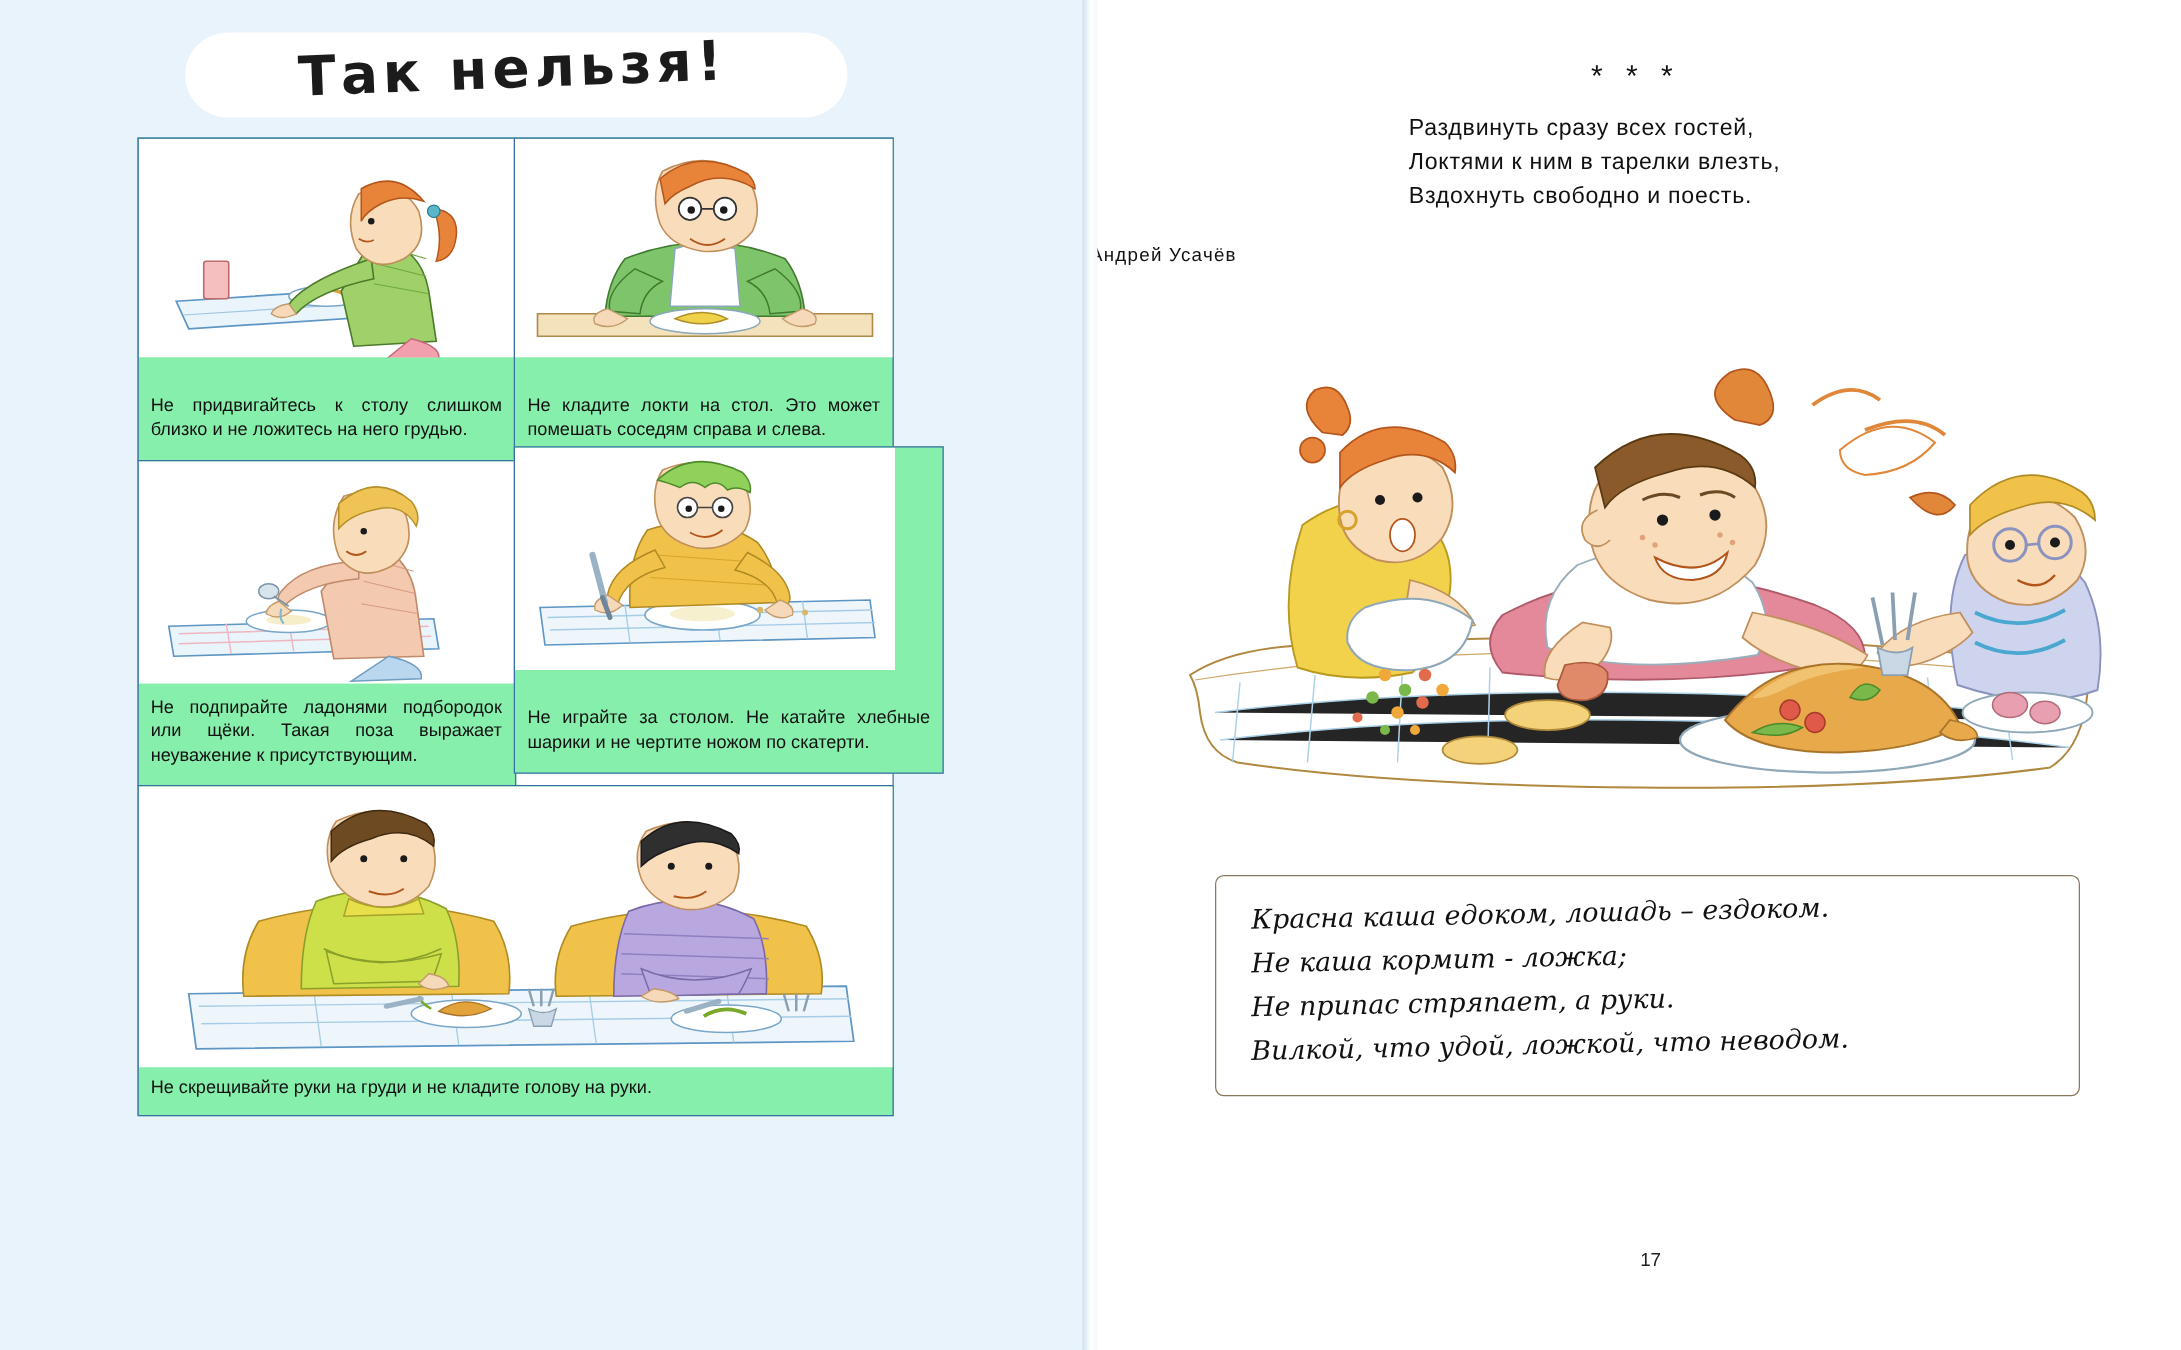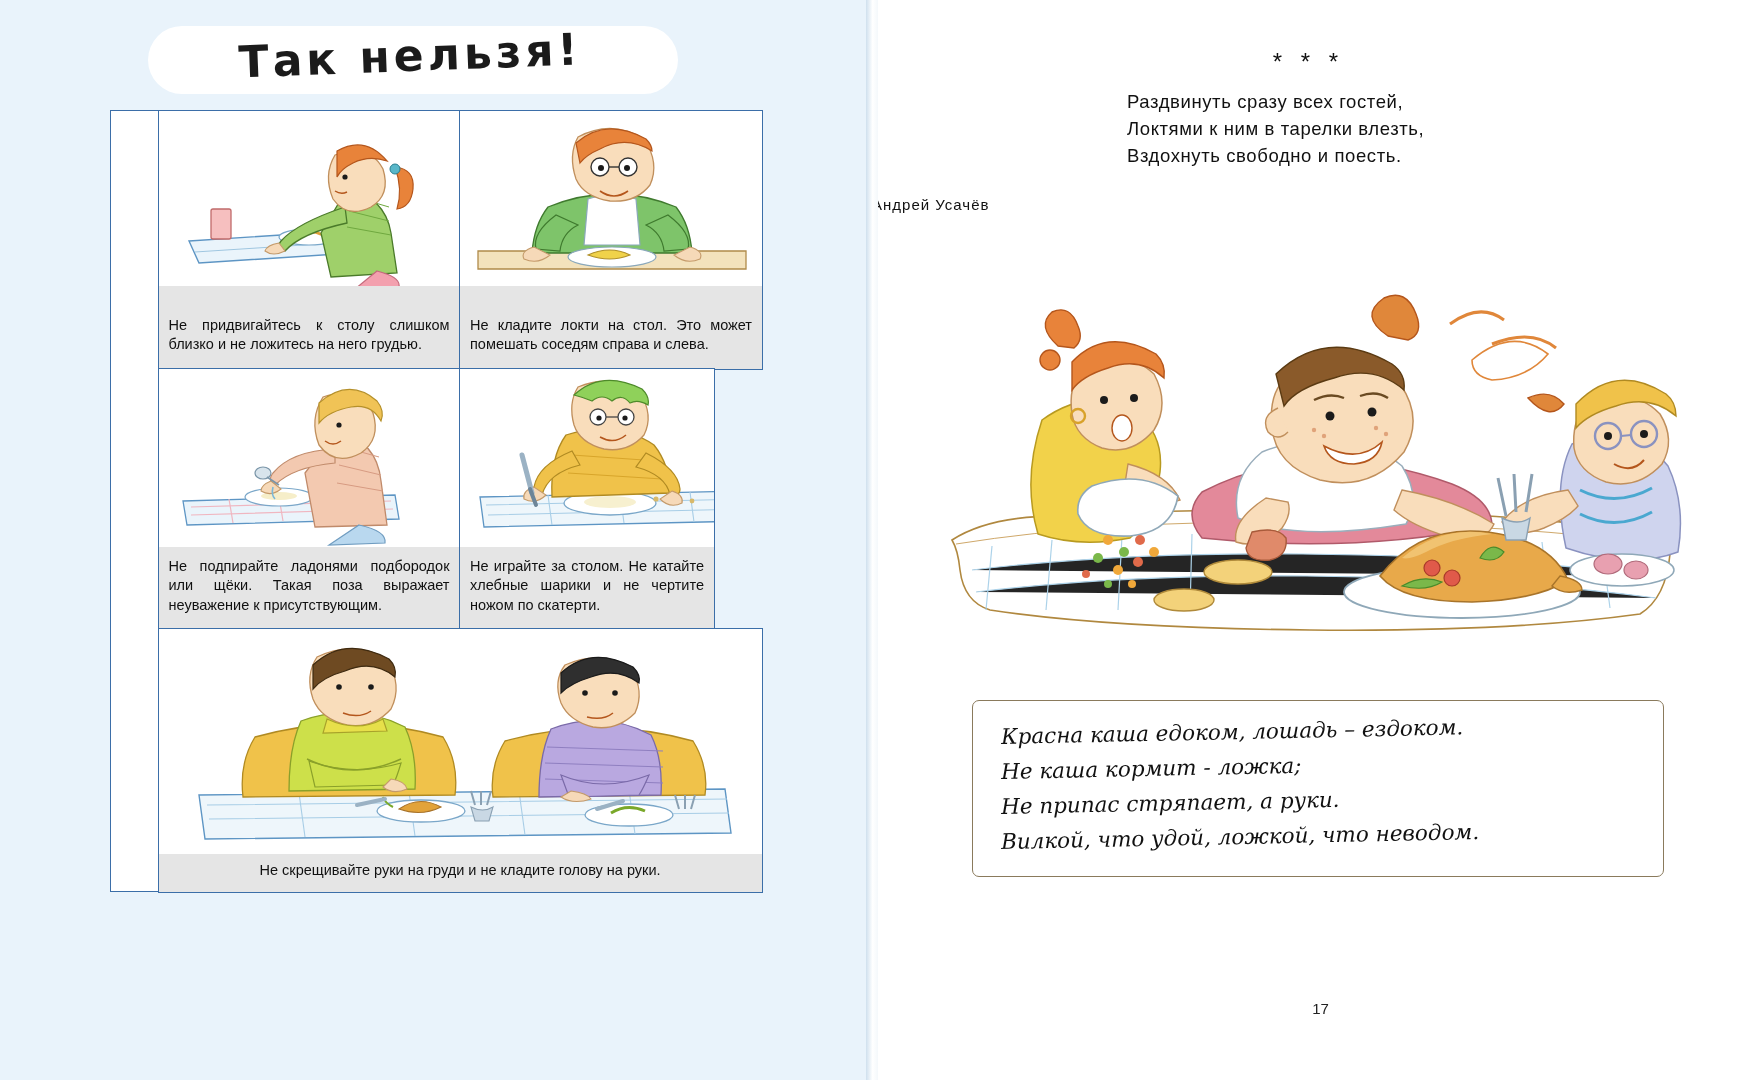--- a/index.html
+++ b/index.html
@@ -78,44 +78,43 @@
     width: 605px;
     height: 782px;
     background: #ffffff;
     border: 1.5px solid #3b6ea8;
     box-sizing: border-box;
   }
   .cell {
     position: absolute;
     box-sizing: border-box;
     border: 1.5px solid #3b6ea8;
-    background: #e5e5e5;
+    background: #86efac;
     overflow: hidden;
-    margin-left: 48px;
   }
   .cell.c1 { left: -1.5px;  top: -1.5px;  width: 303px; height: 260px; }
   .cell.c2 { left: 300px;   top: -1.5px;  width: 304px; height: 260px; padding-left: 16px; }
   .cell.c3 { left: -1.5px;  top: 257px;   width: 303px; height: 262px; }
-  .cell.c4 { left: 300px;   top: 257px;   width: 256px; height: 262px; }
+  .cell.c4 { left: 300px;   top: 246px;   width: 344px; height: 262px; }
   .cell.c5 { left: -1.5px;  top: 517px;   width: 605px; height: 265px; }
 
   .art { position: absolute; left: 0; top: 0; right: 0; }
   .cap {
     position: absolute;
     left: 0; right: 0;
     padding: 0 10px;
     font-size: 14.5px;
     line-height: 19.5px;
     color: #111;
     text-align: justify;
     font-family: "Liberation Sans", sans-serif;
   }
   .cell.c1 .cap, .cell.c2 .cap { bottom: 14px; }
   .cell.c3 .cap, .cell.c4 .cap { bottom: 14px; }
-  .cell.c5 .cap { bottom: 12px; text-align: center; }
+  .cell.c5 .cap { bottom: 12px; }
 
   
   .stars {
     position: absolute;
     left: 0; top: 48px;
     width: 873px;
     text-align: center;
     font-size: 24px;
     letter-spacing: 6px;
     color: #111;

